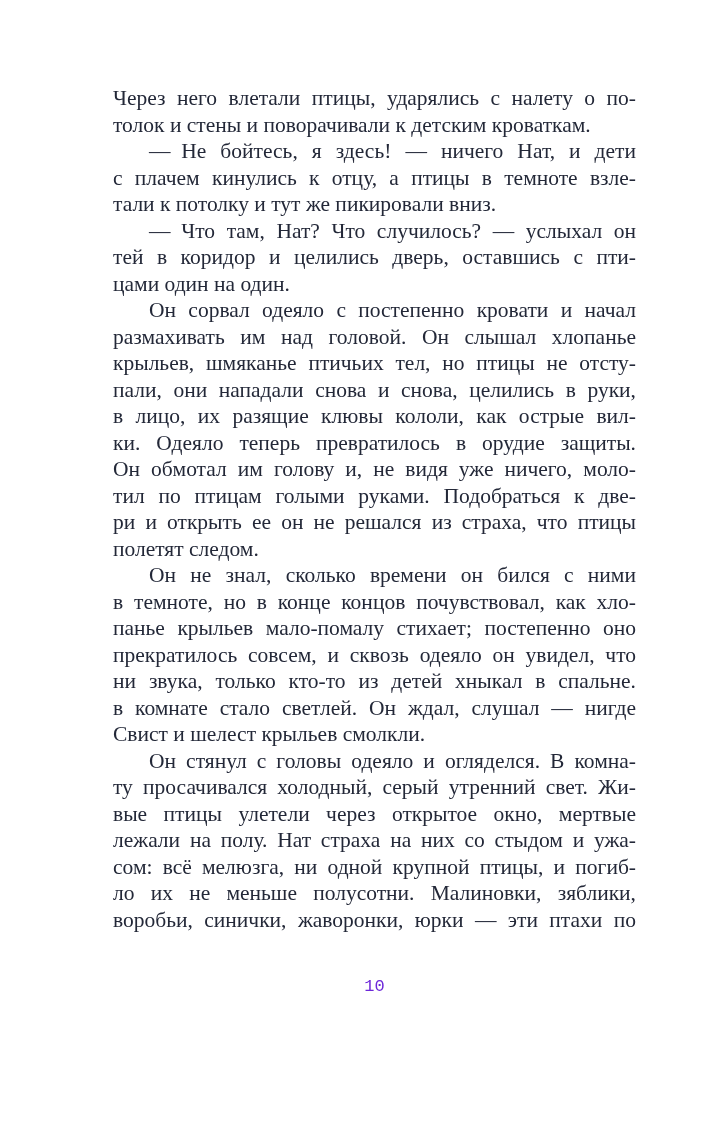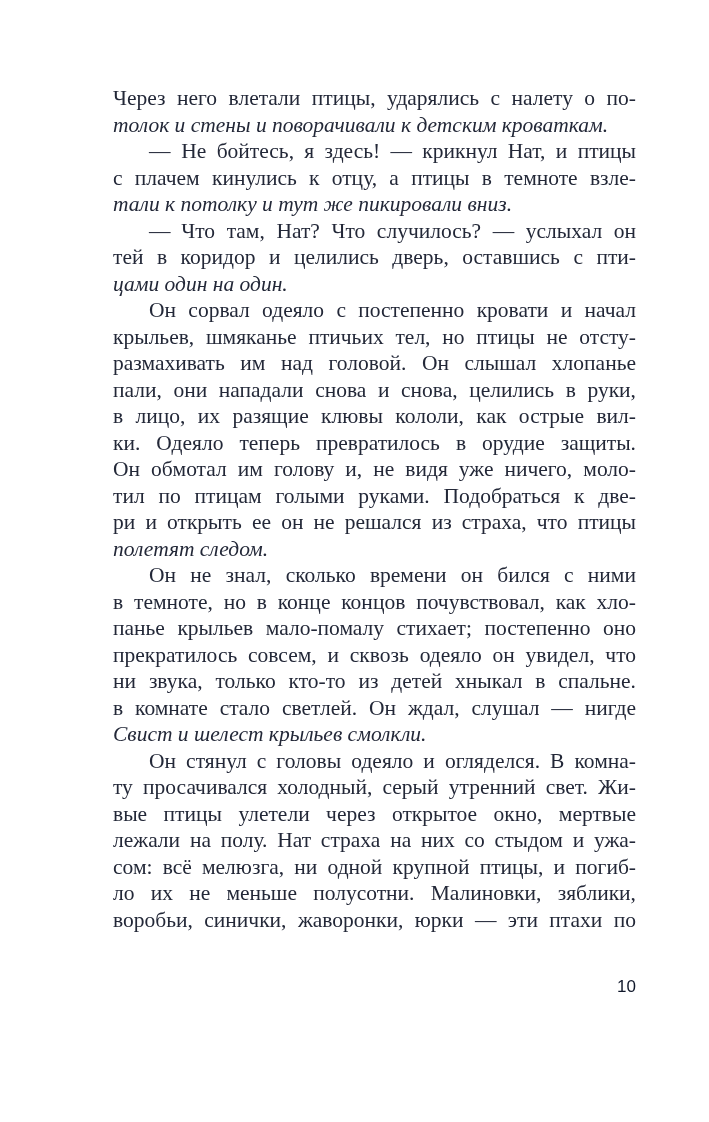--- a/index.html
+++ b/index.html
@@ -28,60 +28,59 @@
   .para {
     margin: 0;
     padding: 0;
   }
   .line {
     text-align: justify;
     text-align-last: justify;
   }
   .line.last {
     text-align-last: left;
-    font-style: italic;
   }
   .line.first {
     text-indent: 36px;
   }
   .page-number {
     position: absolute;
     left: 113px;
     top: 977px;
     width: 523px;
-    text-align: right;
-    font-family: Liberation Sans, sans-serif;
+    text-align: center;
+    font-family: Liberation Mono, monospace;
     font-size: 17px;
     line-height: 20px;
-    color: #0f172a;
+    color: #6d28d9;
   }
 </style>
 </head>
 <body>
 
 <div class="page">
   <main class="text-block">
       <div class="para">
         <div class="line" style="">Через него влетали птицы, ударялись с налету о по-</div>
         <div class="line last" style="">толок и стены и поворачивали к детским кроваткам.</div>
       </div>
       <div class="para">
-        <div class="line first" style="">— Не бойтесь, я здесь! — крикнул Нат, и птицы</div>
+        <div class="line first" style="">— Не бойтесь, я здесь! — ничего Нат, и дети</div>
         <div class="line" style="">с плачем кинулись к отцу, а птицы в темноте взле-</div>
         <div class="line last" style="">тали к потолку и тут же пикировали вниз.</div>
       </div>
       <div class="para">
         <div class="line first" style="">— Что там, Нат? Что случилось? — услыхал он</div>
         <div class="line" style="">тей в коридор и целились дверь, оставшись с пти-</div>
         <div class="line last" style="">цами один на один.</div>
       </div>
       <div class="para">
         <div class="line first" style="">Он сорвал одеяло с постепенно кровати и начал</div>
+        <div class="line" style="">размахивать им над головой. Он слышал хлопанье</div>
         <div class="line" style="">крыльев, шмяканье птичьих тел, но птицы не отсту-</div>
-        <div class="line" style="">размахивать им над головой. Он слышал хлопанье</div>
         <div class="line" style="">пали, они нападали снова и снова, целились в руки,</div>
         <div class="line" style="">в лицо, их разящие клювы кололи, как острые вил-</div>
         <div class="line" style="">ки. Одеяло теперь превратилось в орудие защиты.</div>
         <div class="line" style="">Он обмотал им голову и, не видя уже ничего, моло-</div>
         <div class="line" style="">тил по птицам голыми руками. Подобраться к две-</div>
         <div class="line" style="">ри и открыть ее он не решался из страха, что птицы</div>
         <div class="line last" style="">полетят следом.</div>
       </div>
       <div class="para">
         <div class="line first" style="">Он не знал, сколько времени он бился с ними</div>

